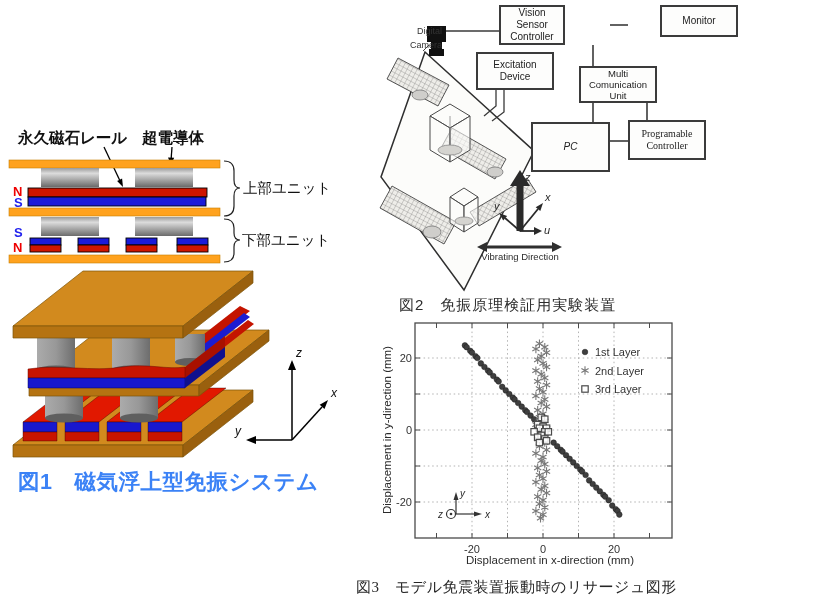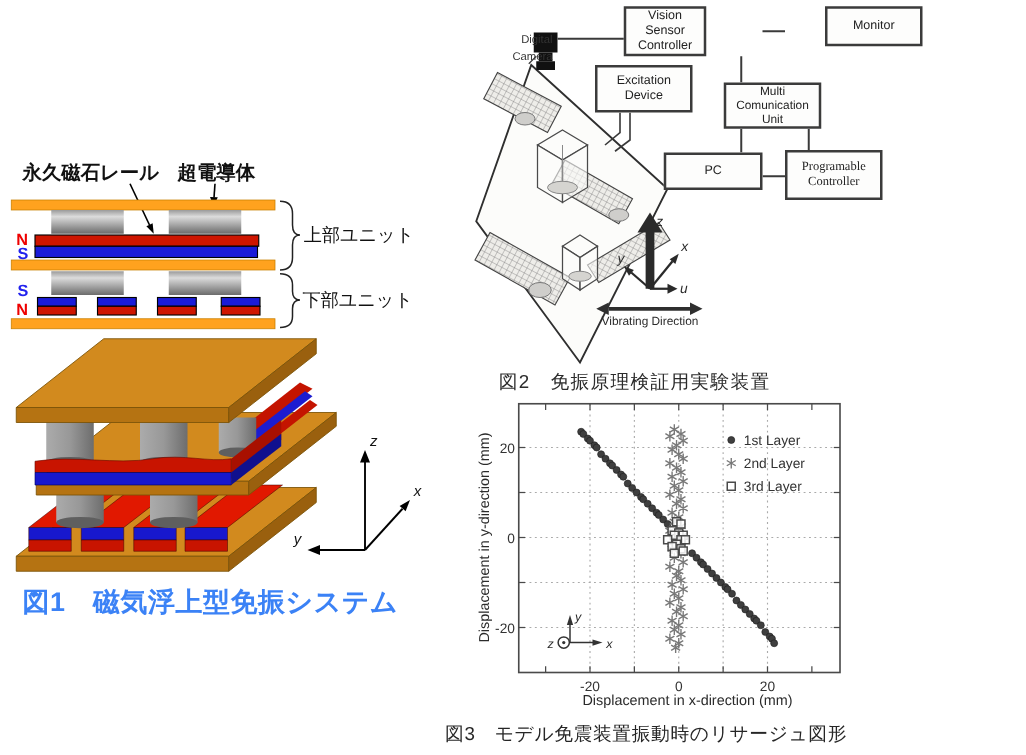--- a/index.html
+++ b/index.html
@@ -11,21 +11,21 @@
   .pole{font-weight:bold;font-size:13px;}
   .unit-label{font-size:14.5px;fill:#111;}
   .axis-letter{font-style:italic;font-family:"Liberation Serif",serif;font-size:12px;fill:#111;}
   .axis-letter-scan{font-style:italic;font-family:"Liberation Serif",serif;font-size:11px;fill:#2b2b2b;}
   .b2box{position:absolute;z-index:2;border:2px solid #3b3b3b;background:#fdfdfc;color:#222;
          display:flex;align-items:center;justify-content:center;text-align:center;
          font-size:10px;line-height:1.18;padding:1px;box-sizing:border-box;}
   .cam-label{position:absolute;z-index:2;font-size:9px;color:#333;text-align:right;line-height:1.6;}
   .cap{position:absolute;z-index:2;color:#1d1d1d;white-space:nowrap;}
   .cap2{left:399px;top:296px;font-size:15px;letter-spacing:1px;color:#2b2b2b;}
-  .cap3{left:356px;top:578px;font-size:15px;letter-spacing:0.5px;color:#262626;}
+  .cap3{left:356px;top:578px;font-size:15px;letter-spacing:0.5px;color:#262626;font-family:Liberation Serif, serif;}
   .cap1{left:18px;top:467px;font-size:21.5px;font-weight:bold;color:#3b82f6;letter-spacing:0.5px;}
 </style>
 </head>
 <body>
 
 <div id="page">
 
 <svg id="gfx" width="821" height="604" viewBox="0 0 821 604">
   <defs>
     <linearGradient id="blk" x1="0" y1="0" x2="0" y2="1">
@@ -413,21 +413,21 @@
           <text x="485" y="518" font-size="10" fill="#2b2b2b" font-style="italic">x</text>
           <text x="460" y="497" font-size="10" fill="#2b2b2b" font-style="italic">y</text>
         </g>
       </g>
     </svg>
 
 <div class="b2box" style="left:499px;top:5px;width:66px;height:40px;">Vision Sensor Controller</div>
 <div class="b2box" style="left:660px;top:5px;width:78px;height:32px;">Monitor</div>
 <div class="b2box" style="left:579px;top:66px;width:78px;height:37px;font-size:9.5px;">Multi Comunication Unit</div>
 <div class="b2box" style="left:476px;top:52px;width:78px;height:38px;">Excitation Device</div>
-<div class="b2box" style="left:531px;top:122px;width:79px;height:30px;">PC</div>
+<div class="b2box" style="left:531px;top:122px;width:79px;height:50px;font-style:italic;">PC</div>
 <div class="b2box" style="left:628px;top:120px;width:78px;height:40px;font-family:Liberation Serif, serif;">Programable Controller</div>
 
 <div class="cam-label" style="left:392px;top:24px;width:50px;">
   <span>Digital</span><br>
   <span>Camera</span>
 </div>
 
 <div class="cap cap1">図1　磁気浮上型免振システム</div>
 <div class="cap cap2">図2　免振原理検証用実験装置</div>
 <div class="cap cap3">図3　モデル免震装置振動時のリサージュ図形</div>

